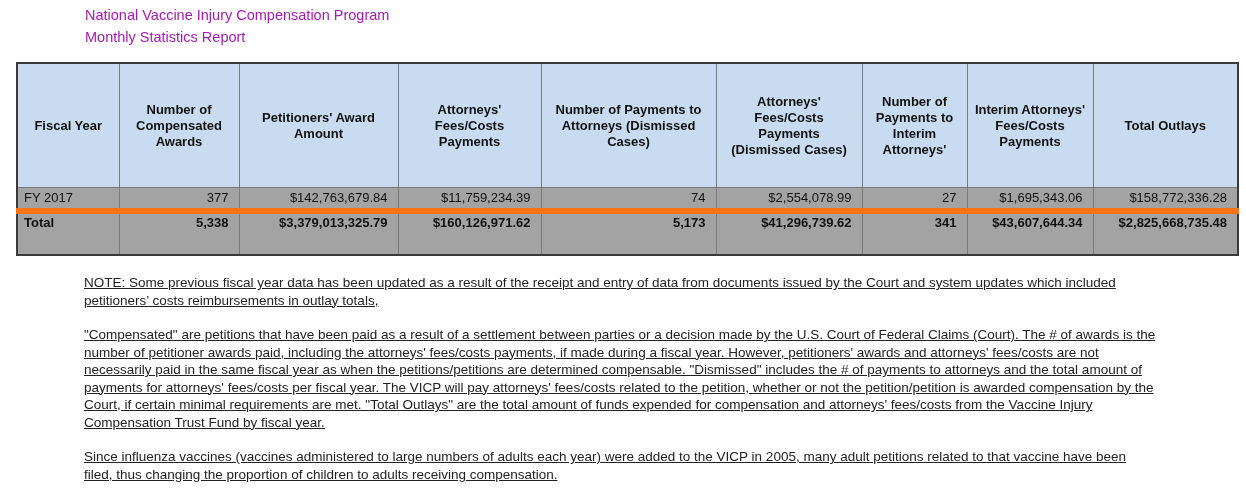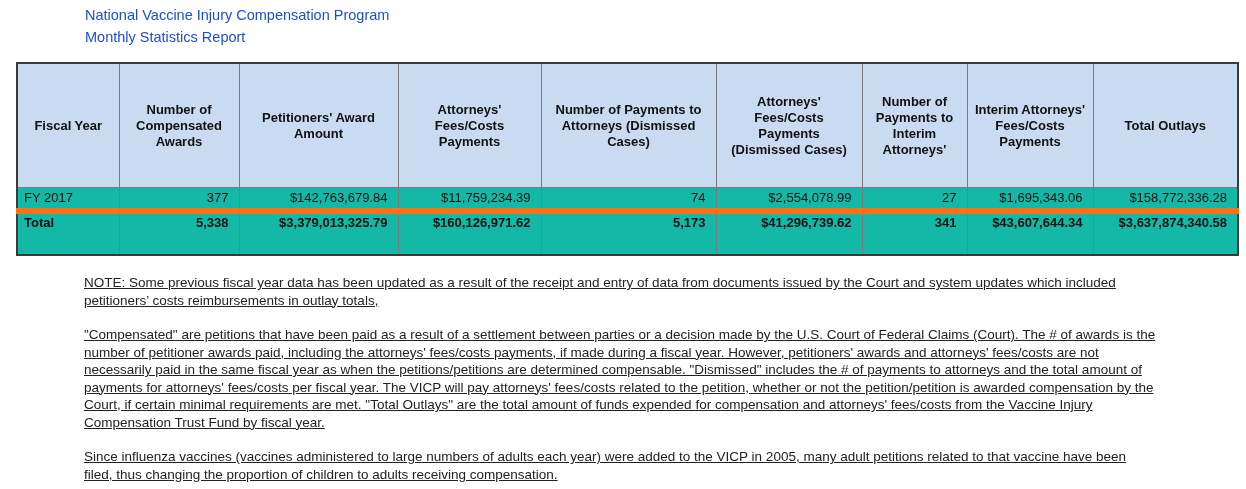--- a/index.html
+++ b/index.html
@@ -17,21 +17,21 @@
     overflow: hidden;
   }
 
   
   .title-block {
     position: absolute;
     left: 85px;
     top: 4px;
     font-size: 14.5px;
     line-height: 22px;
-    color: #1d4ed8;
+    color: #a21caf;
   }
 
   
   table.stats {
     position: absolute;
     left: 16px;
     top: 62px;
     width: 1221px;
     border-collapse: collapse;
     table-layout: fixed;
@@ -48,21 +48,21 @@
     font-weight: bold;
     text-align: center;
     vertical-align: middle;
     height: 119px;
     padding: 2px 6px;
     line-height: 16px;
   }
   table.stats tbody td {
     padding: 1px 10px 1px 6px;
     line-height: 16px;
-    background: #14b8a6;
+    background: #a3a3a3;
   }
   tr.row-fy td { height: 18px; vertical-align: middle; }
   tr.row-total td {
     height: 38px;
     vertical-align: top;
     font-weight: bold;
     border-top: 6px solid #f97316;
     padding-top: 3px;
   }
   td.cell-label { text-align: left; }
@@ -129,21 +129,21 @@
       </tr>
       <tr class="row-total">
         <td class="cell-label">Total</td>
         <td class="cell-num">5,338</td>
         <td class="cell-num">$3,379,013,325.79</td>
         <td class="cell-num">$160,126,971.62</td>
         <td class="cell-num">5,173</td>
         <td class="cell-num">$41,296,739.62</td>
         <td class="cell-num">341</td>
         <td class="cell-num">$43,607,644.34</td>
-        <td class="cell-num">$3,637,874,340.58</td>
+        <td class="cell-num">$2,825,668,735.48</td>
       </tr>
     </tbody>
   </table>
 
   <div class="notes">
     <p>NOTE: Some previous fiscal year data has been updated as a result of the receipt and entry of data from documents issued by the Court and system updates which included petitioners’ costs reimbursements in outlay totals,</p>
     <p>"Compensated" are petitions that have been paid as a result of a settlement between parties or a decision made by the U.S. Court of Federal Claims (Court). The # of awards is the number of petitioner awards paid, including the attorneys' fees/costs payments, if made during a fiscal year. However, petitioners' awards and attorneys' fees/costs are not necessarily paid in the same fiscal year as when the petitions/petitions are determined compensable. "Dismissed" includes the # of payments to attorneys and the total amount of payments for attorneys' fees/costs per fiscal year. The VICP will pay attorneys' fees/costs related to the petition, whether or not the petition/petition is awarded compensation by the Court, if certain minimal requirements are met. "Total Outlays" are the total amount of funds expended for compensation and attorneys' fees/costs from the Vaccine Injury Compensation Trust Fund by fiscal year.</p>
     <p>Since influenza vaccines (vaccines administered to large numbers of adults each year) were added to the VICP in 2005, many adult petitions related to that vaccine have been filed, thus changing the proportion of children to adults receiving compensation.</p>
   </div>
 

